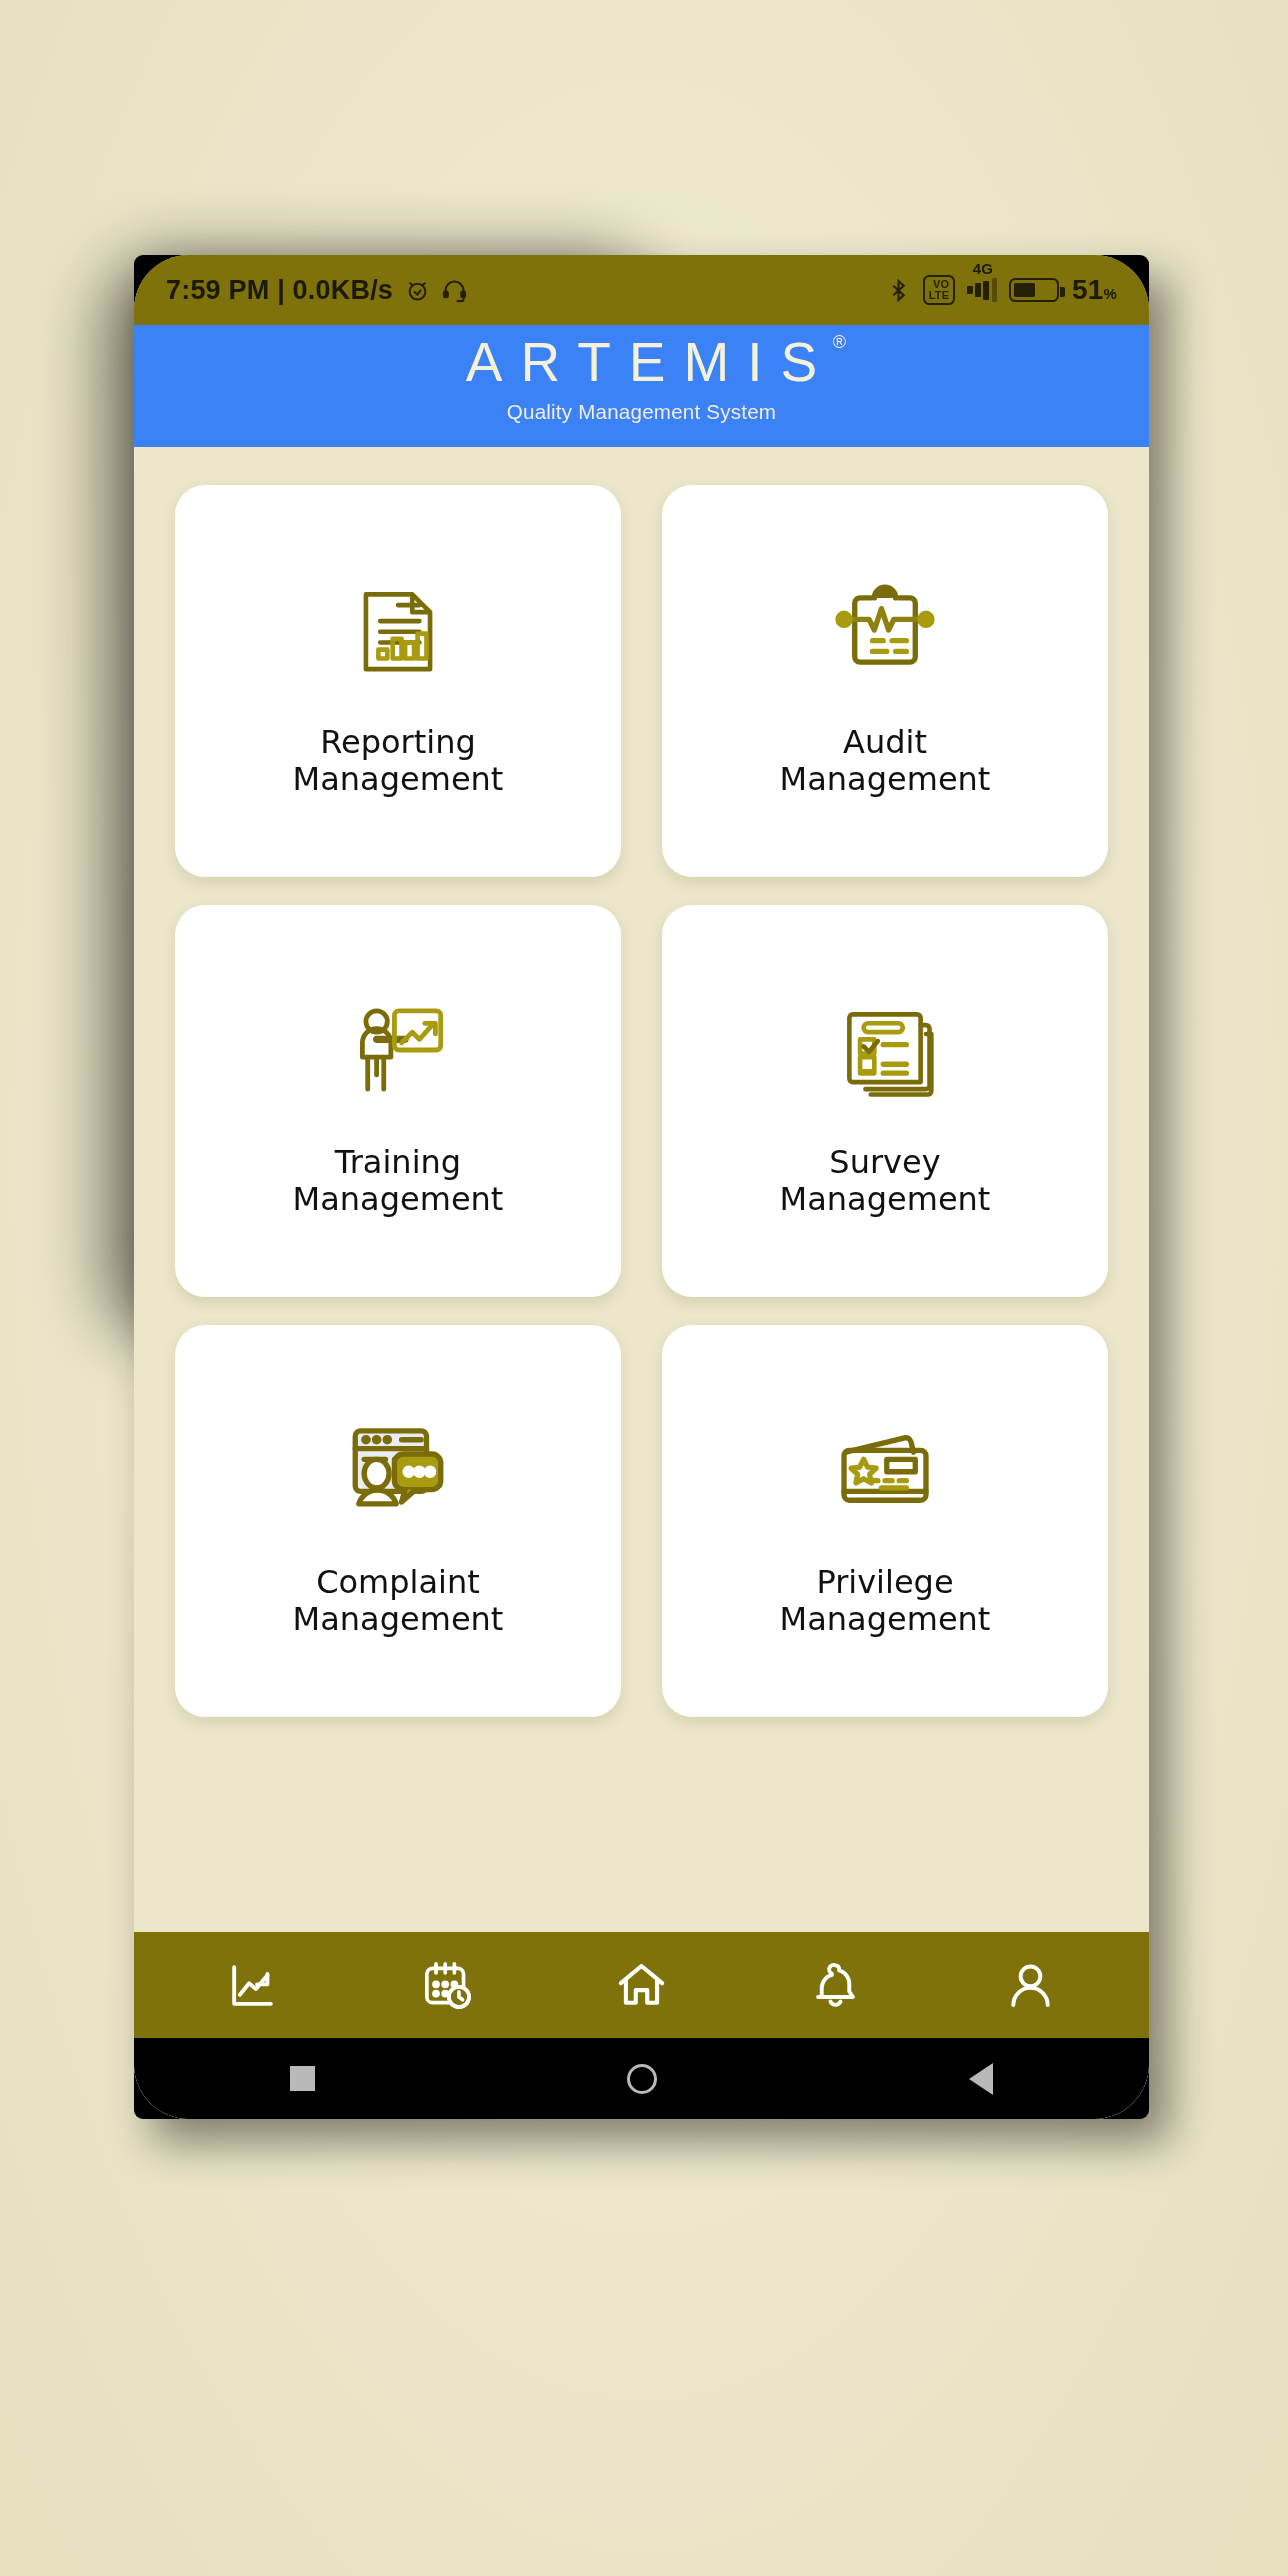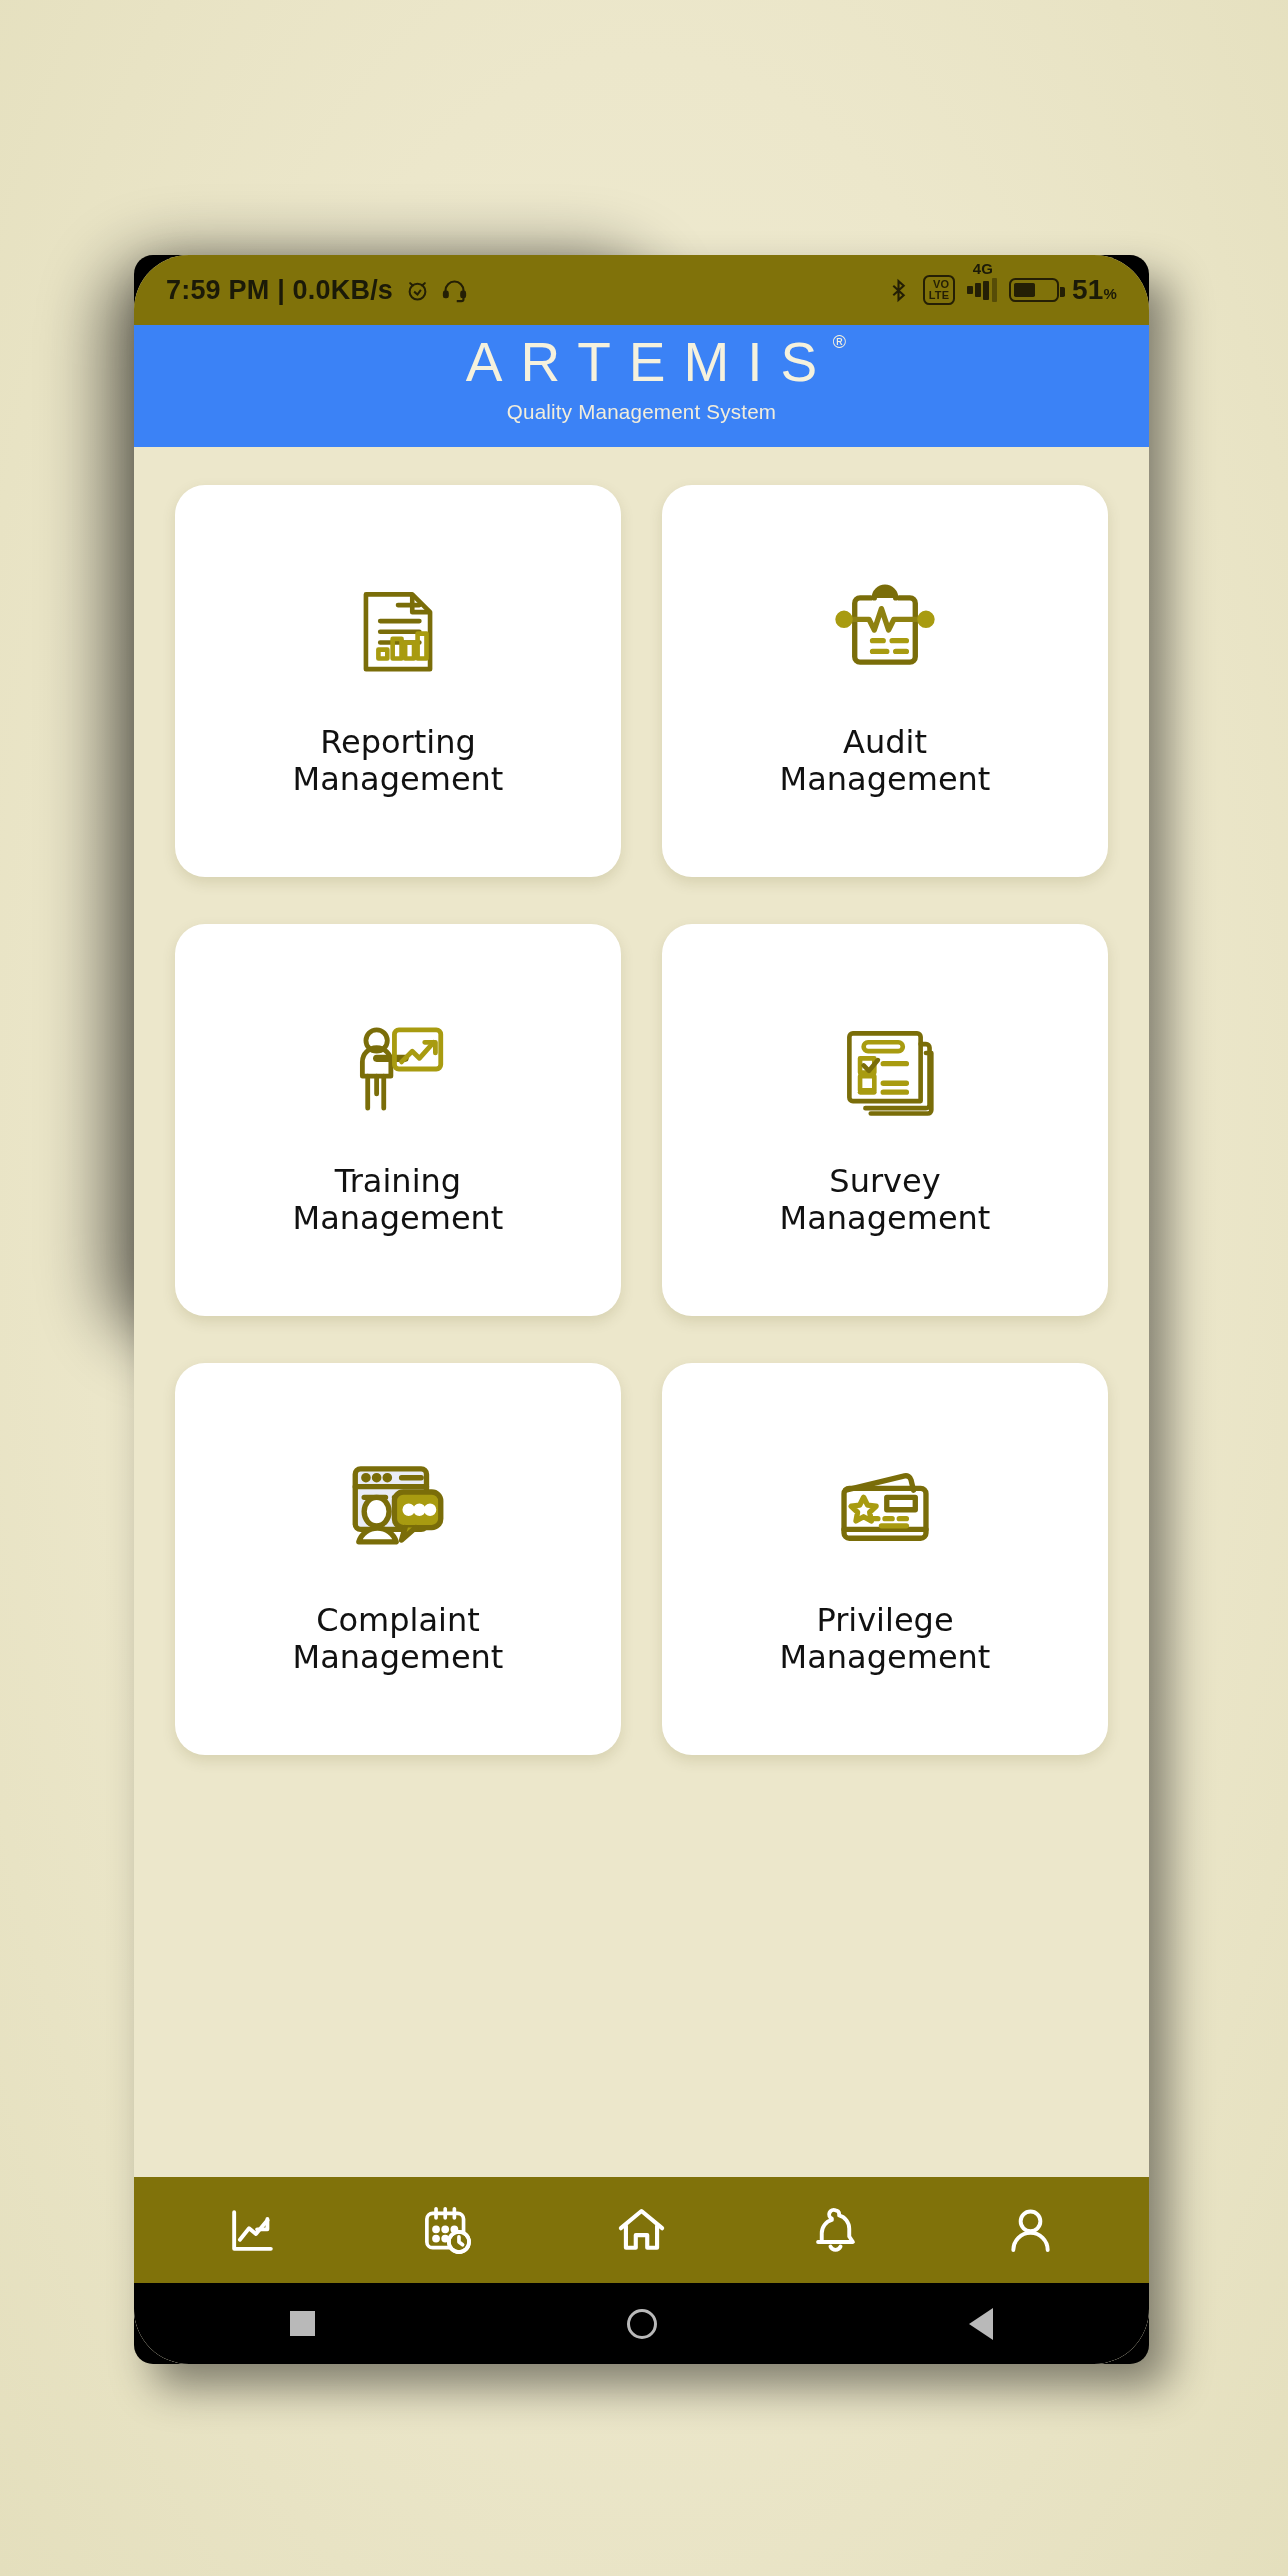--- a/index.html
+++ b/index.html
@@ -15,23 +15,23 @@
 
   
   .phone-shadow{
     position:absolute; left:107px; top:259px;
     width:546px; height:1082px;
     background:#000; opacity:.55; filter:blur(34px);
     border-radius:63px;
   }
   .phone{
     position:absolute; left:134px; top:255px;
-    width:1015px; height:2109px;
+    width:1015px; height:1864px;
     background:#000;
-    border-radius:19px;
+    border-radius:9px;
     overflow:hidden;
     box-shadow: 19.7px 23px 43px rgba(0,0,0,.45);
   }
   .screen{
     position:absolute; inset:0 0 0 0;
     border-radius:55px;
     overflow:hidden;
     background:#ece7cb;
     display:flex; flex-direction:column;
   }
@@ -97,21 +97,21 @@
     letter-spacing:0.2px;
   }
 
   
   .content{
     flex:1 1 auto;
     background:#ece7cb;
     padding:38px 41px 0;
     display:grid;
     grid-template-columns:1fr 1fr;
-    gap:47px 41px;
+    gap:28px 41px;
     align-content:start;
     overflow:hidden;
   }
   .card{
     background:#fff;
     border-radius:30px;
     height:392px;
     display:flex; flex-direction:column;
     align-items:center; justify-content:center;
     box-shadow:0 5.4px 14.3px rgba(80,70,10,.13);

